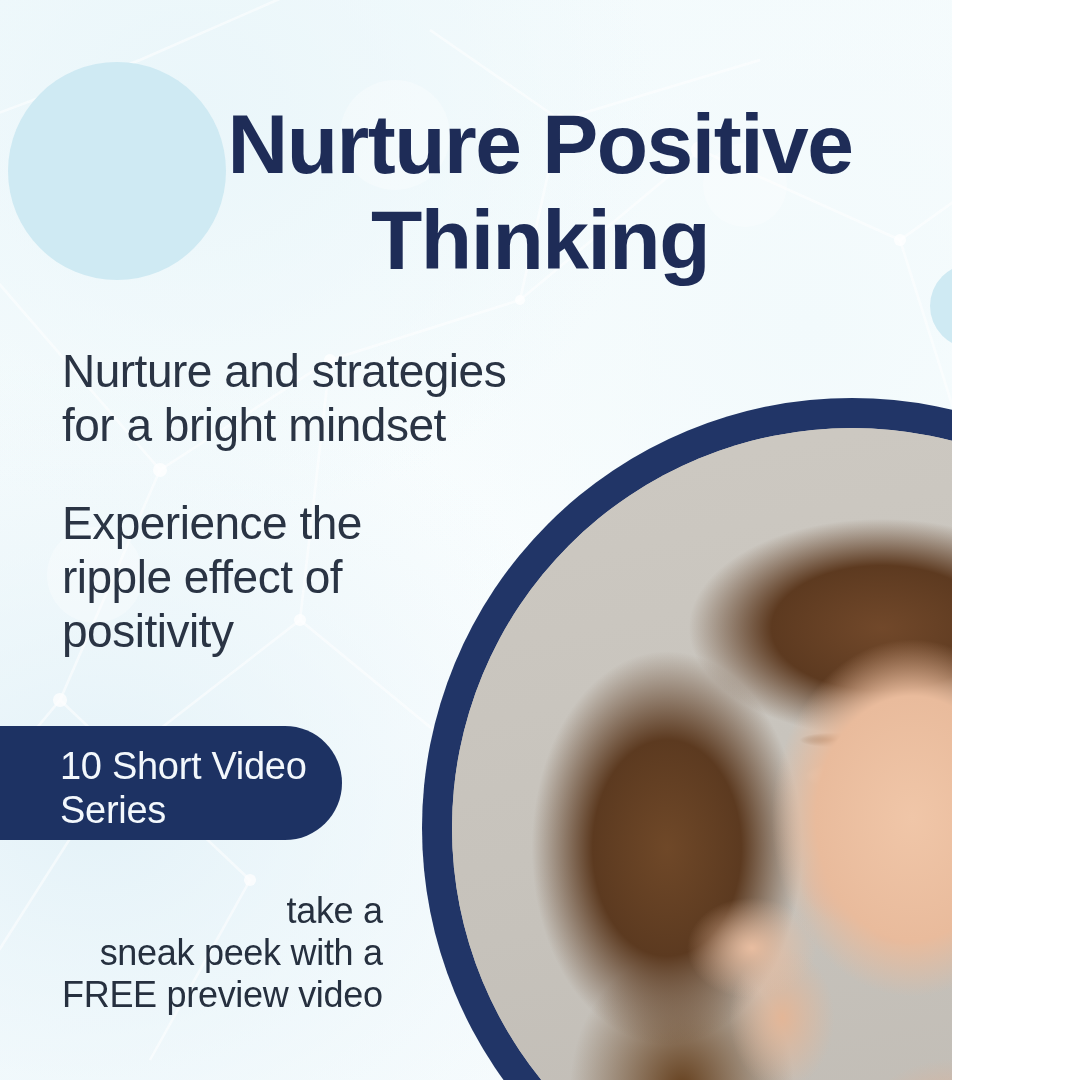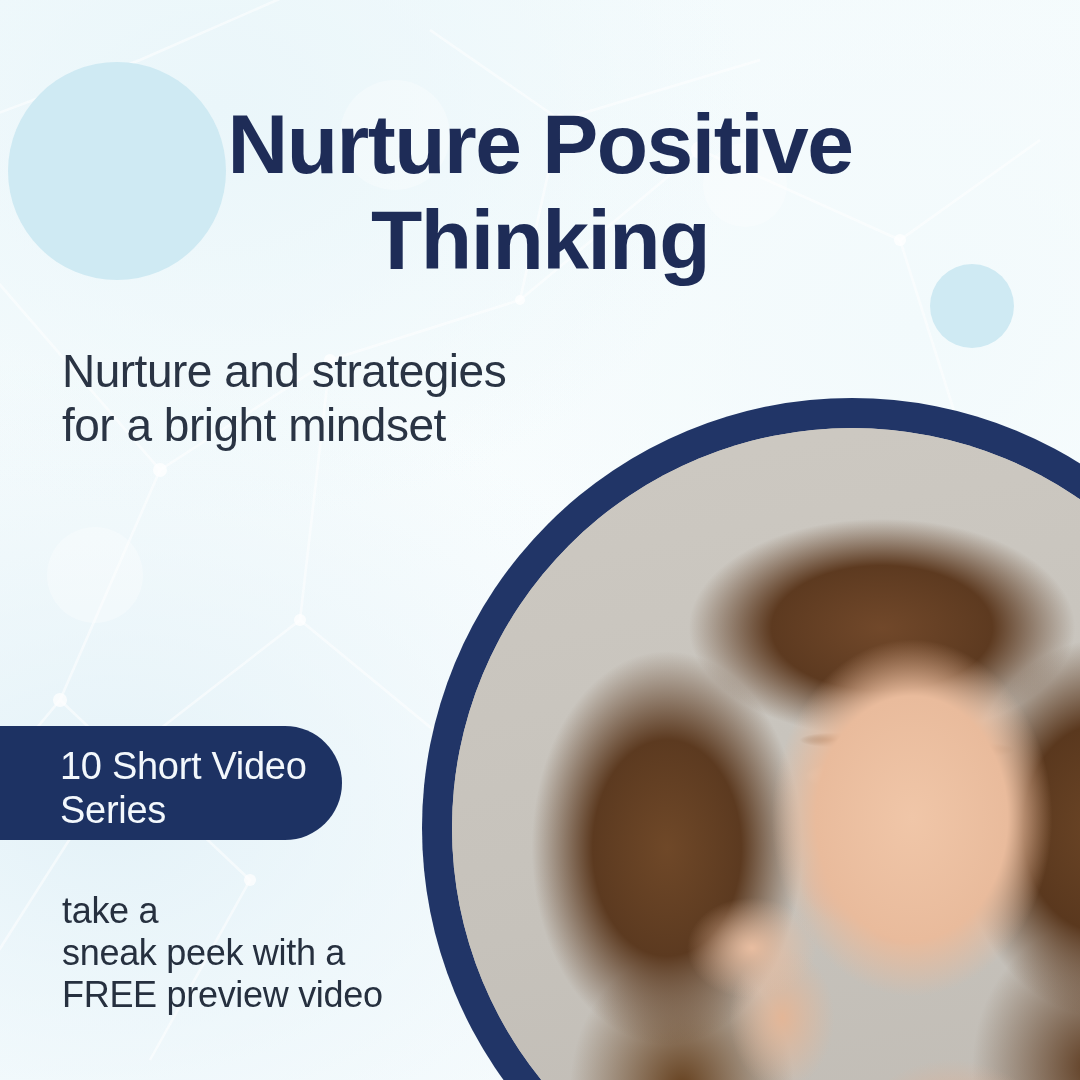--- a/index.html
+++ b/index.html
@@ -3,21 +3,21 @@
 <meta charset="utf-8">
 <title>Nurture Positive Thinking</title>
 <style>
   html, body {
     margin: 0;
     padding: 0;
     background: #ffffff;
   }
   #poster {
     position: relative;
-    width: 1080px;
+    width: 952px;
     height: 1080px;
     overflow: hidden;
     font-family: "Liberation Sans", sans-serif;
     background:
       radial-gradient(ellipse 70% 55% at 20% 10%,  #eaf6fa 0%, rgba(234,246,250,0) 70%),
       radial-gradient(ellipse 65% 60% at 85% 30%,  #f2fafc 0%, rgba(242,250,252,0) 72%),
       radial-gradient(ellipse 80% 60% at 10% 75%,  #e4f2f8 0%, rgba(228,242,248,0) 70%),
       linear-gradient(160deg, #f2fafc 0%, #f7fcfd 38%, #fbfeff 62%, #f4fafc 100%);
   }
 
@@ -165,20 +165,21 @@
   .cta {
     position: absolute;
     left: 62px;
     top: 890px;
     font-size: 36px;
     line-height: 42px;
     font-weight: 500;
     letter-spacing: -0.3px;
     color: #26303f;
     white-space: pre-line;
+    text-align: right;
   }
 </style>
 </head>
 <body>
 
 <div id="poster">
 
   <svg class="bg-network" viewBox="0 0 1080 1080" preserveAspectRatio="none" aria-hidden="true">
     <g stroke="#ffffff" stroke-width="2.5" fill="none" opacity="0.55">
       <path d="M-30 250 L160 470 L60 700 L-40 820"></path>
@@ -215,20 +216,23 @@
 
   <div class="deco-circle large"></div>
   <div class="deco-circle small"></div>
 
   <div class="headline">Nurture Positive
 Thinking</div>
 
   <div class="copy lead">Nurture and strategies
 for a bright mindset</div>
 
+  <div class="copy secondary">Experience the
+ripple effect of
+positivity</div>
 
   <div class="badge">10 Short Video
 Series</div>
 
   <div class="cta">take a
 sneak peek with a
 FREE preview video</div>
 
   <div class="photo-ring">
     <div class="photo-inner">

